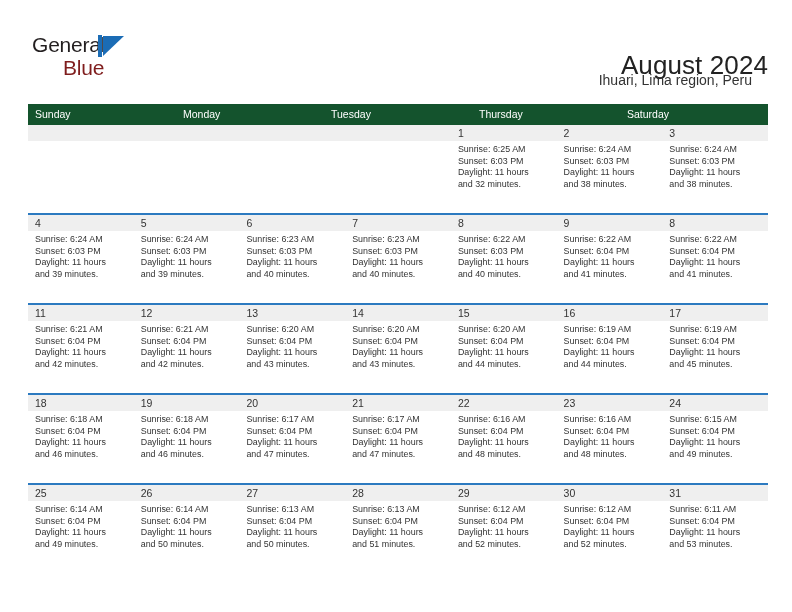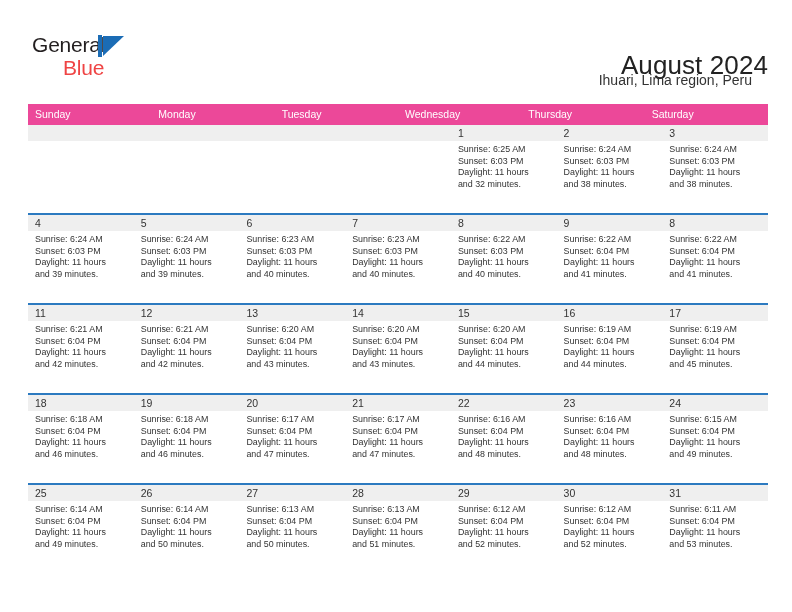--- a/index.html
+++ b/index.html
@@ -69,21 +69,21 @@
     border-right: 21px solid transparent;
   }
   .logo-row2 {
     position: relative;
     height: 24px;
     padding-left: 31px;
     margin-top: -1px;
   }
   .logo-blue {
     font-size: 21px;
-    color: #ef4444;
+    color: #7f1d1d;
     letter-spacing: -0.2px;
   }
 
   .title {
     position: absolute;
     right: 0;
     top: 0;
     text-align: right;
     font-size: 26px;
     color: #222222;
@@ -106,21 +106,21 @@
   .calendar {
     position: absolute;
     left: 28px;
     top: 104px;
     width: 740px;
   }
   .cal-head {
     display: flex;
     width: 100%;
     height: 21px;
-    background: #ec4899;
+    background: #14532d;
   }
   .cal-head .hcell {
     flex: 1 1 0;
     color: #ffffff;
     font-size: 10.5px;
     line-height: 21px;
     padding-left: 7px;
     white-space: nowrap;
     overflow: hidden;
   }
@@ -180,21 +180,20 @@
     <div class="title">August 2024</div>
     <div class="subtitle">Ihuari, Lima region, Peru</div>
   </div>
 
   <div class="calendar">
 
     <div class="cal-head">
       <div class="hcell">Sunday</div>
       <div class="hcell">Monday</div>
       <div class="hcell">Tuesday</div>
-      <div class="hcell">Wednesday</div>
       <div class="hcell">Thursday</div>
       <div class="hcell">Saturday</div>
     </div>
 
     <div id="weeks-container">
         <div class="week">
           <div class="cell empty">
             <div class="daynum"></div>
           </div>
           <div class="cell empty">

